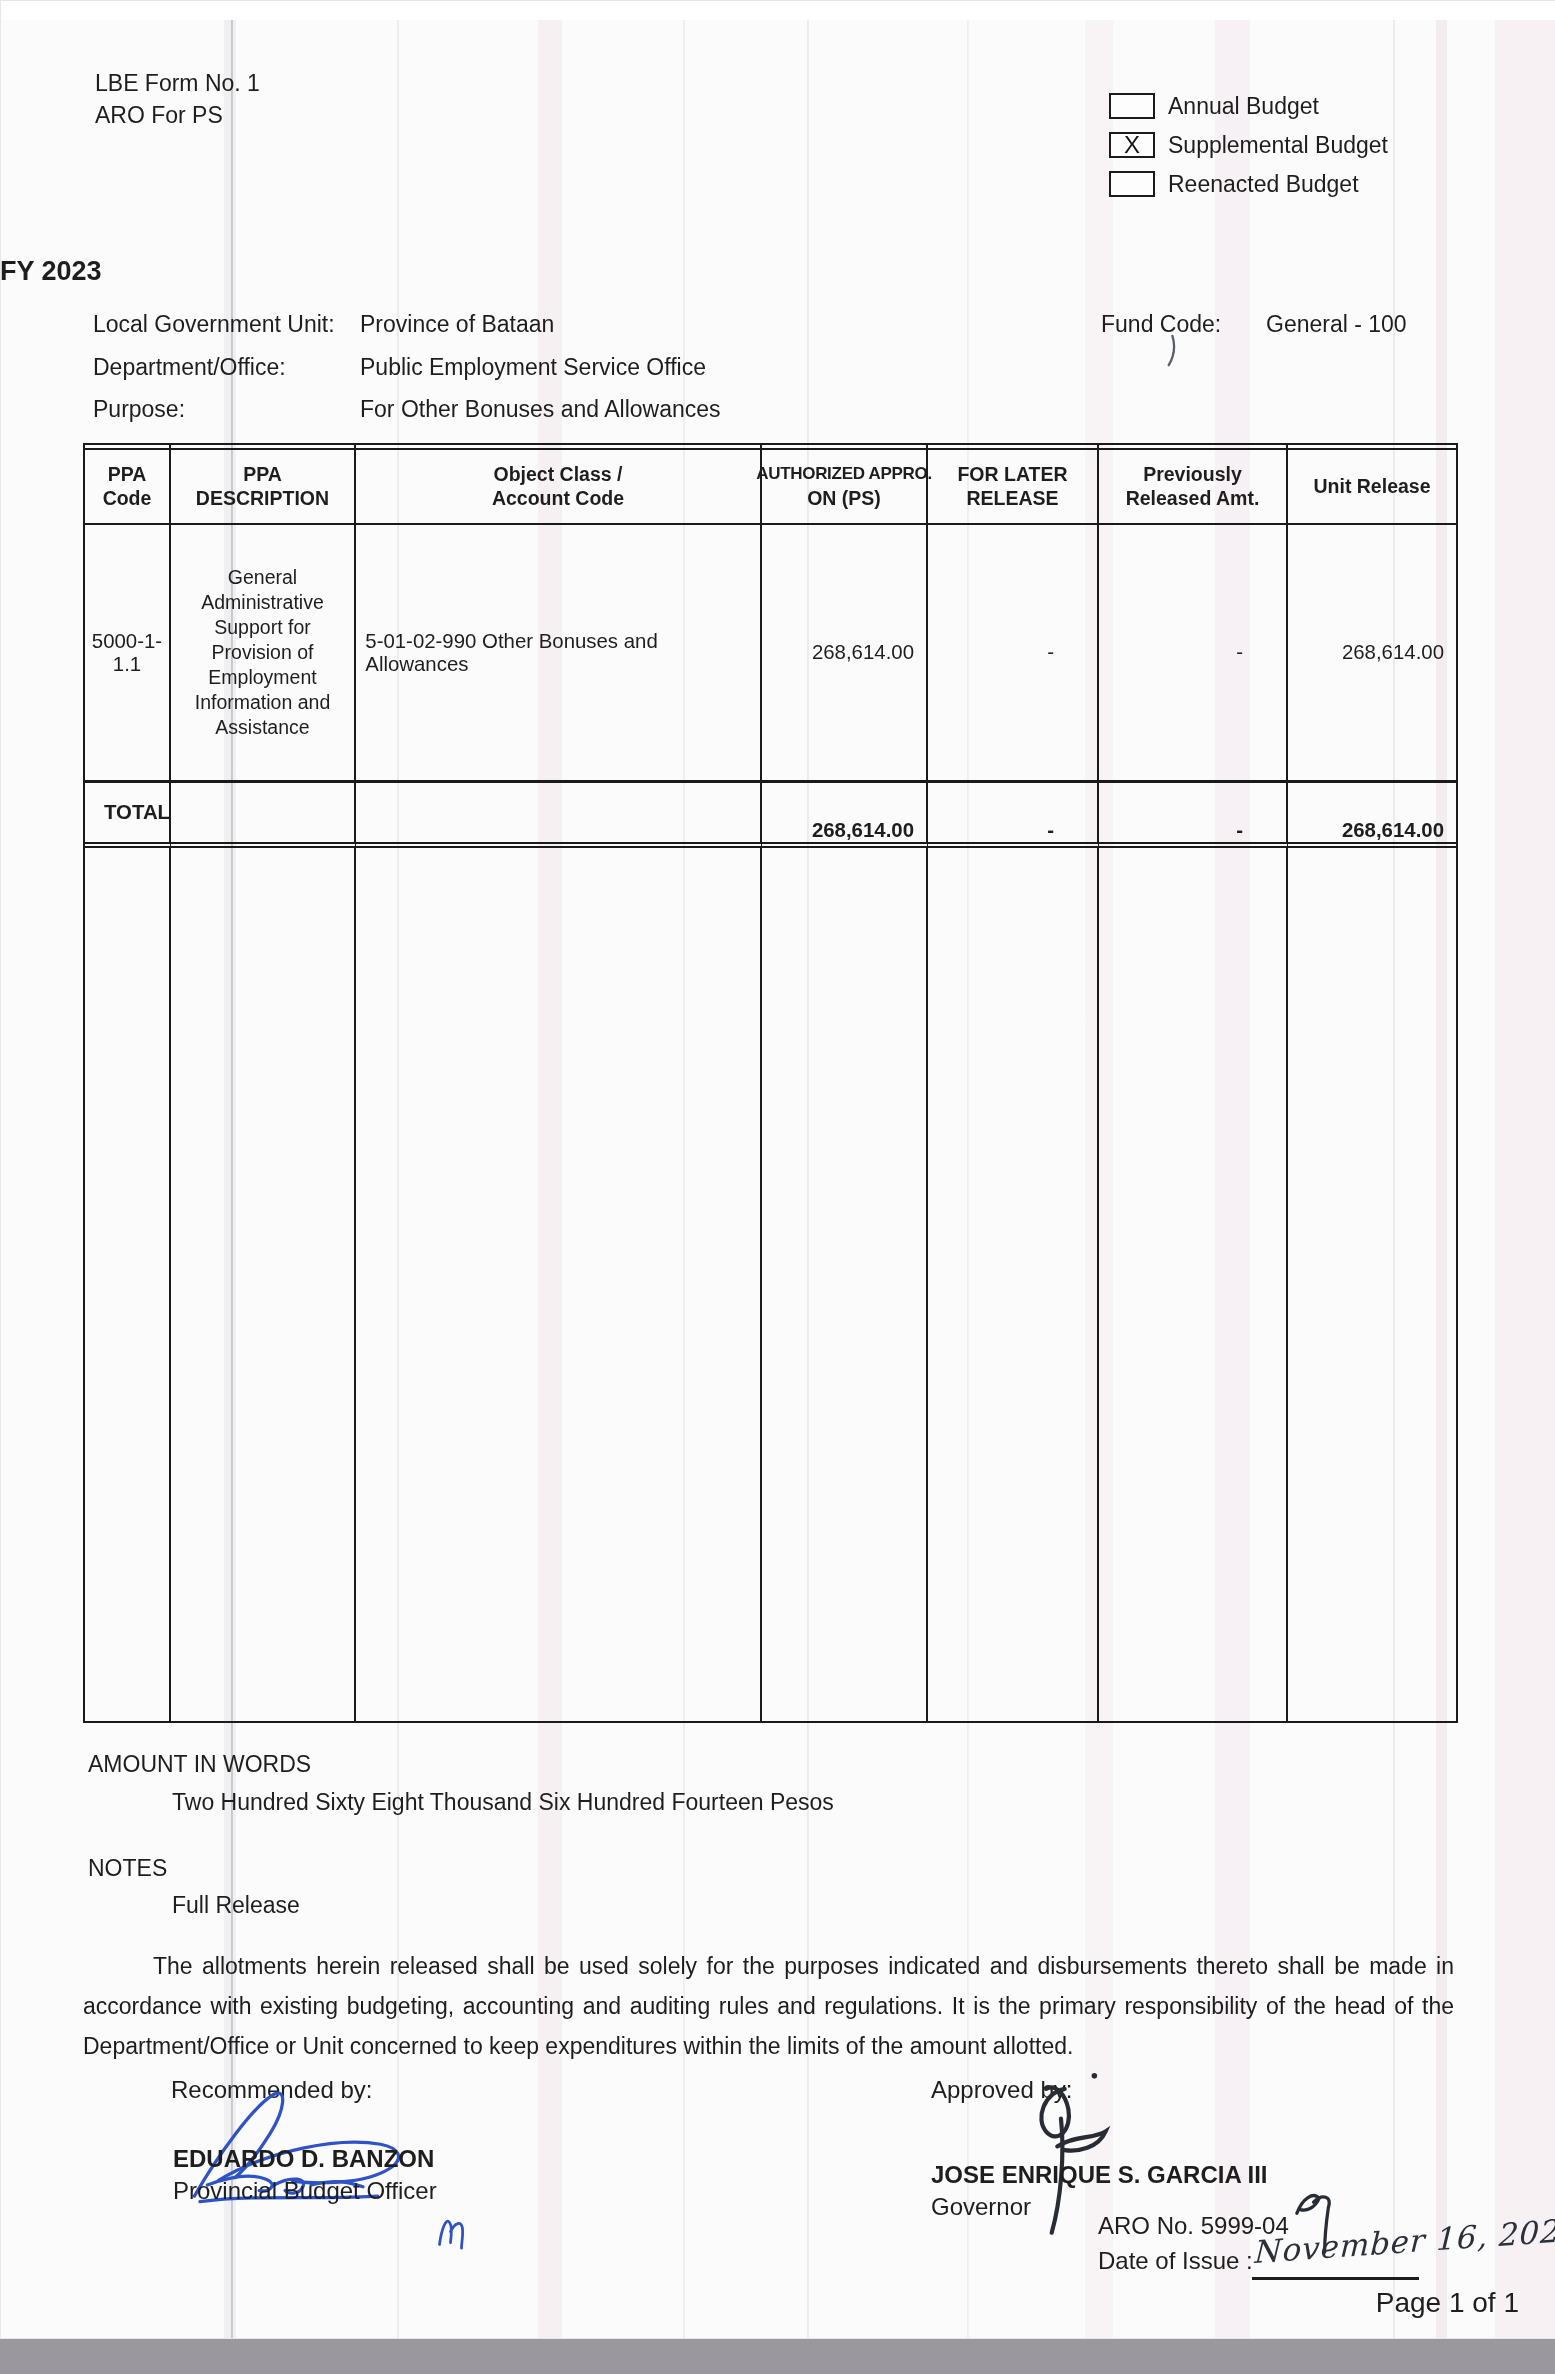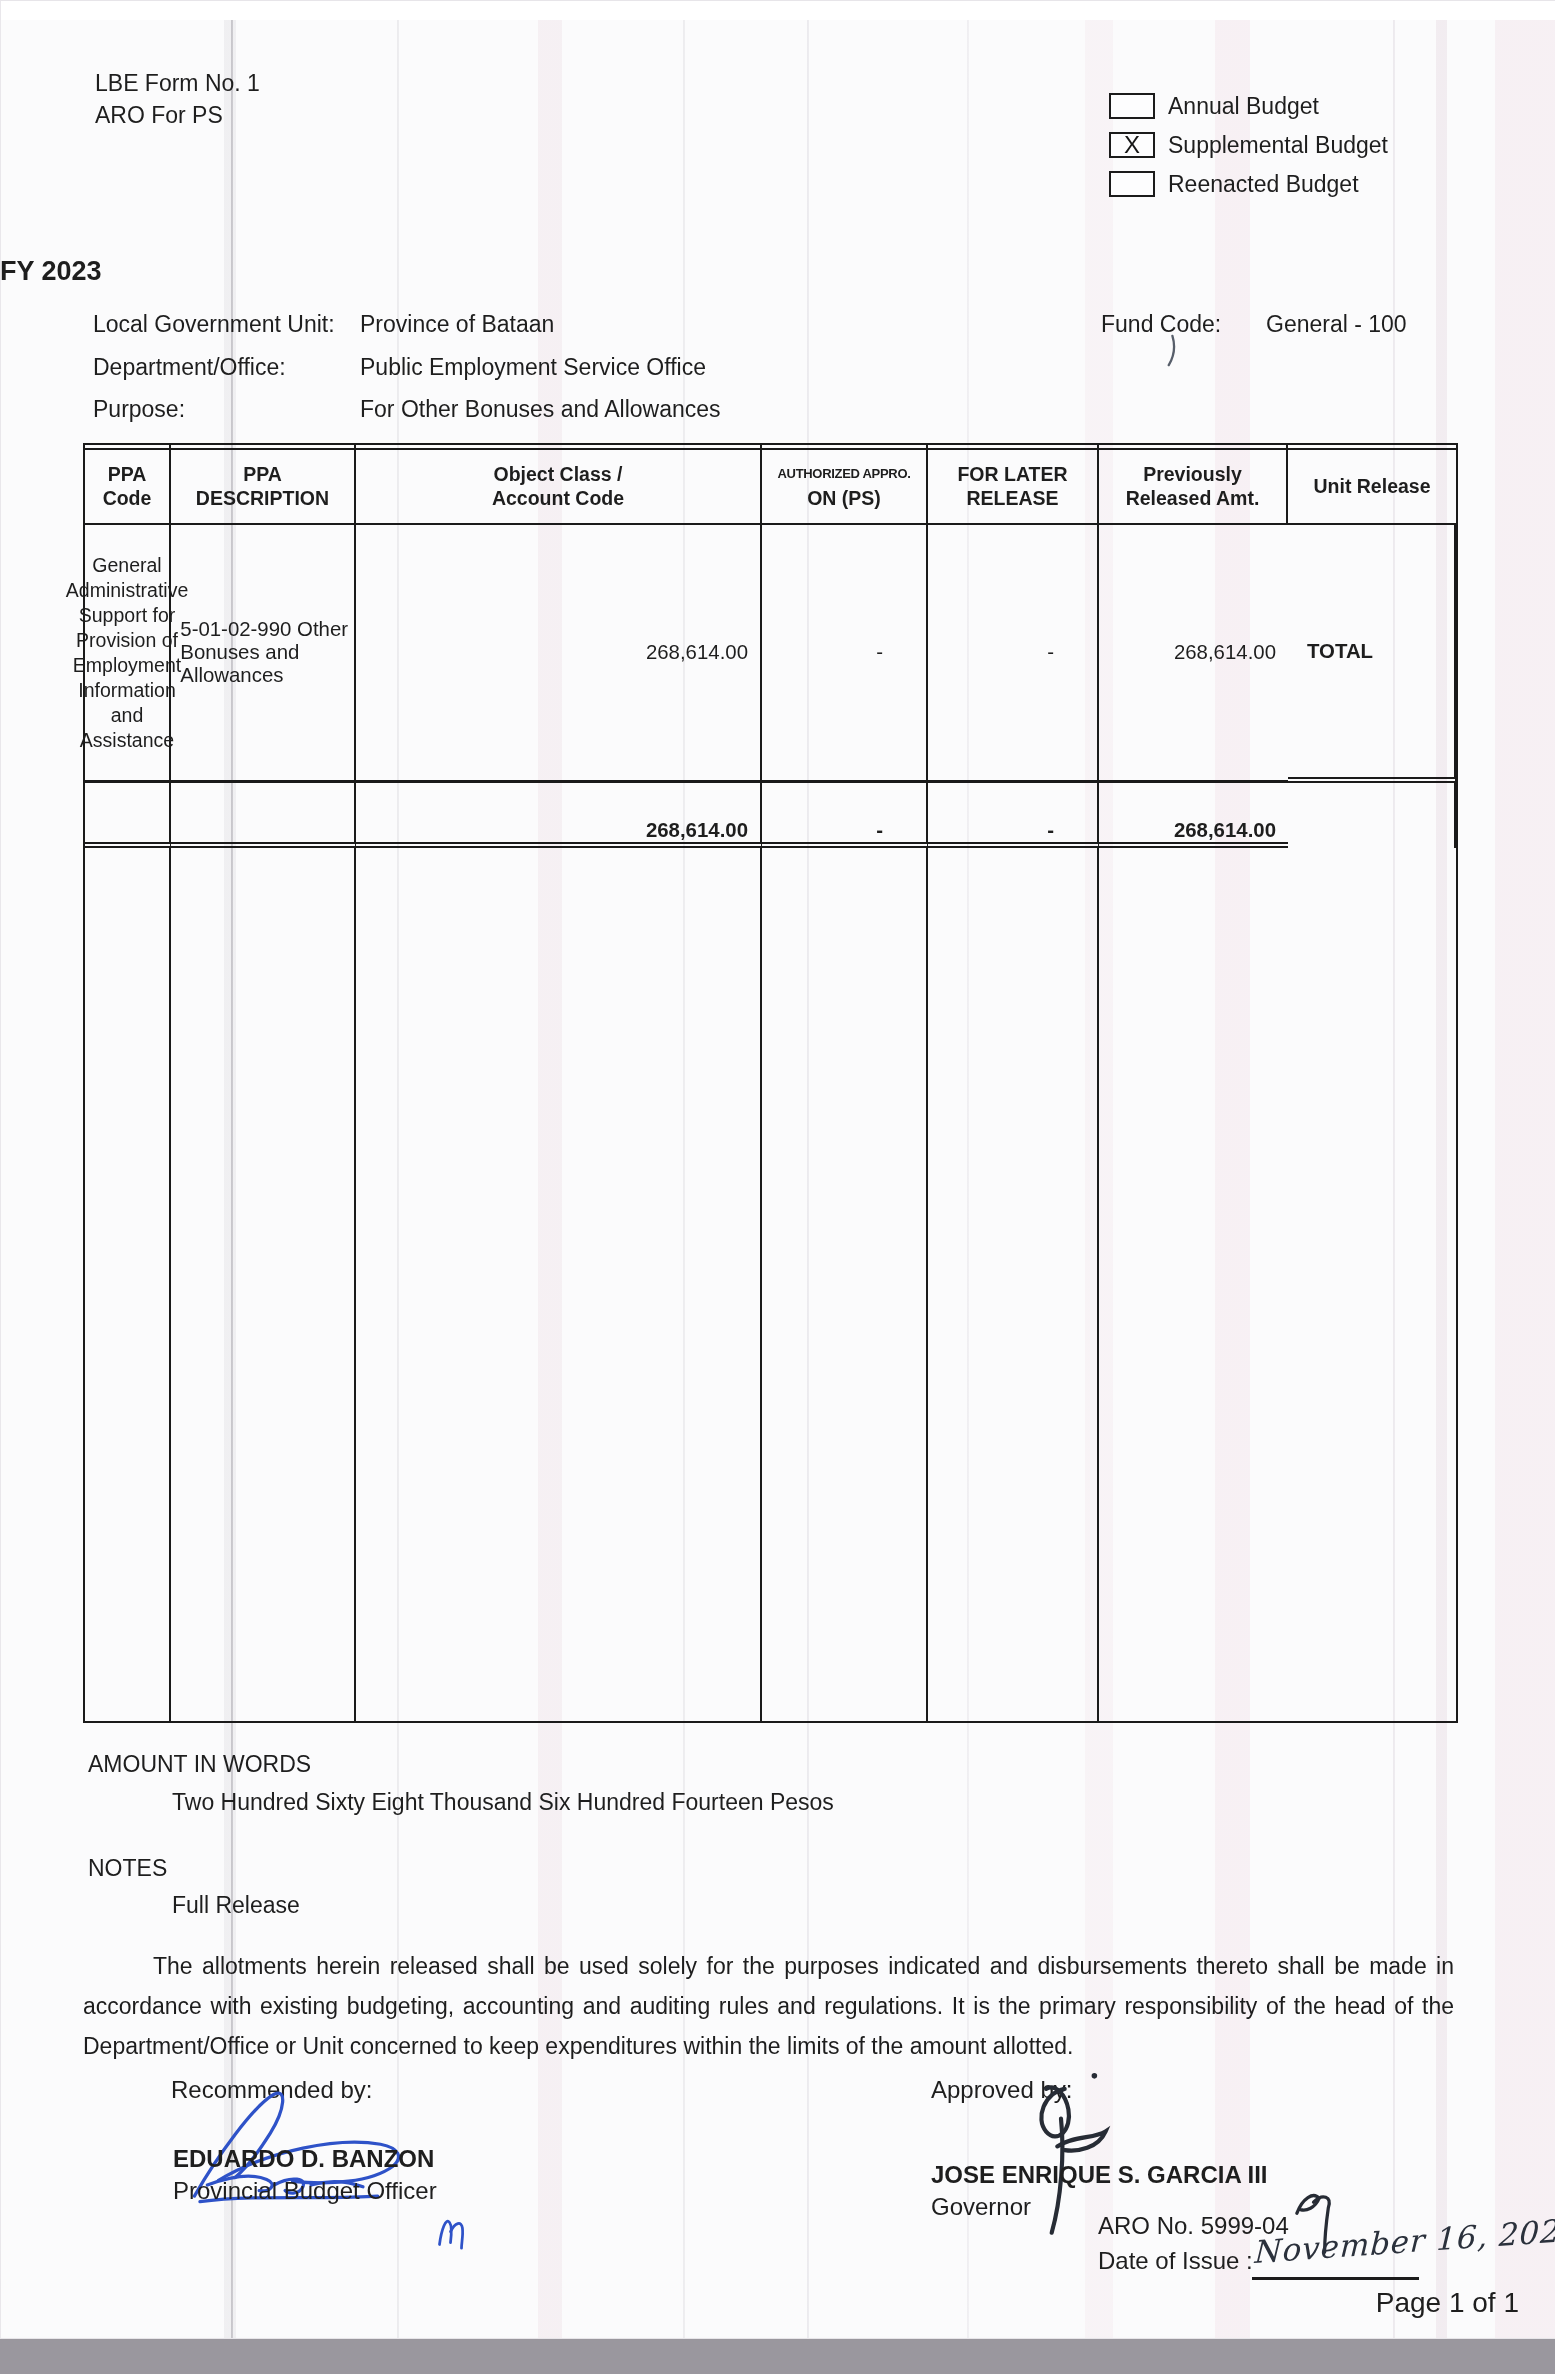--- a/index.html
+++ b/index.html
@@ -47,21 +47,21 @@
     border:2.3px solid #1a1a1a;box-sizing:border-box;
     display:grid;
     grid-template-columns:86px 185px 406px 166px 171px 189px 1fr;
     grid-template-rows:80px 258px 65px 1fr;
   }
   .aro-table::before{content:"";position:absolute;left:0;right:0;top:3.2px;height:2.3px;background:#1a1a1a;}
   .cell{border-right:2.3px solid #1a1a1a;box-sizing:border-box;min-width:0;}
   .lastcol{border-right:none;}
   .hcell{border-bottom:2.3px solid #1a1a1a;display:flex;flex-direction:column;align-items:center;justify-content:center;
          text-align:center;font-weight:bold;font-size:19.5px;line-height:24px;padding-top:3.7px;}
-  .hsmall{font-size:13px;letter-spacing:-0.3px;white-space:nowrap;}
+  .hsmall{font-size:17px;letter-spacing:-0.3px;white-space:nowrap;}
   .dcell{border-bottom:3.7px solid #1a1a1a;display:flex;flex-direction:column;justify-content:center;font-size:20.4px;}
   .tcell{border-bottom:6.5px double #1a1a1a;display:flex;align-items:center;font-size:20.4px;font-weight:bold;}
   .ecell{border-bottom:none;}
   .ctr{align-items:center;text-align:center;}
   .desc{font-size:19.5px;line-height:25px;padding:0 10.2px;}
   .objcls{padding-left:9.3px;}
   .amt{align-items:flex-end;text-align:right;padding-right:12px;}
   .dash{align-items:flex-end;text-align:right;padding-right:43px;}
   .totlabel{padding-left:19px;}
 
@@ -142,20 +142,21 @@
       <div>RELEASE</div>
     </div>
     <div class="cell hcell">
       <div>Previously</div>
       <div>Released Amt.</div>
     </div>
     <div class="cell hcell lastcol">
       <div>Unit Release</div>
     </div>
 
+    <div class="cell dcell ctr" style="padding:0 4.6px;overflow-wrap:break-word;">5000-1-1.1</div>
     <div class="cell dcell ctr desc">General Administrative Support for Provision of Employment Information and Assistance</div>
     <div class="cell dcell objcls">5-01-02-990  Other Bonuses and Allowances</div>
     <div class="cell dcell amt">268,614.00</div>
     <div class="cell dcell dash">-</div>
     <div class="cell dcell dash">-</div>
     <div class="cell dcell amt lastcol">268,614.00</div>
 
     <div class="cell tcell totlabel">TOTAL</div>
     <div class="cell tcell"></div>
     <div class="cell tcell"></div>

